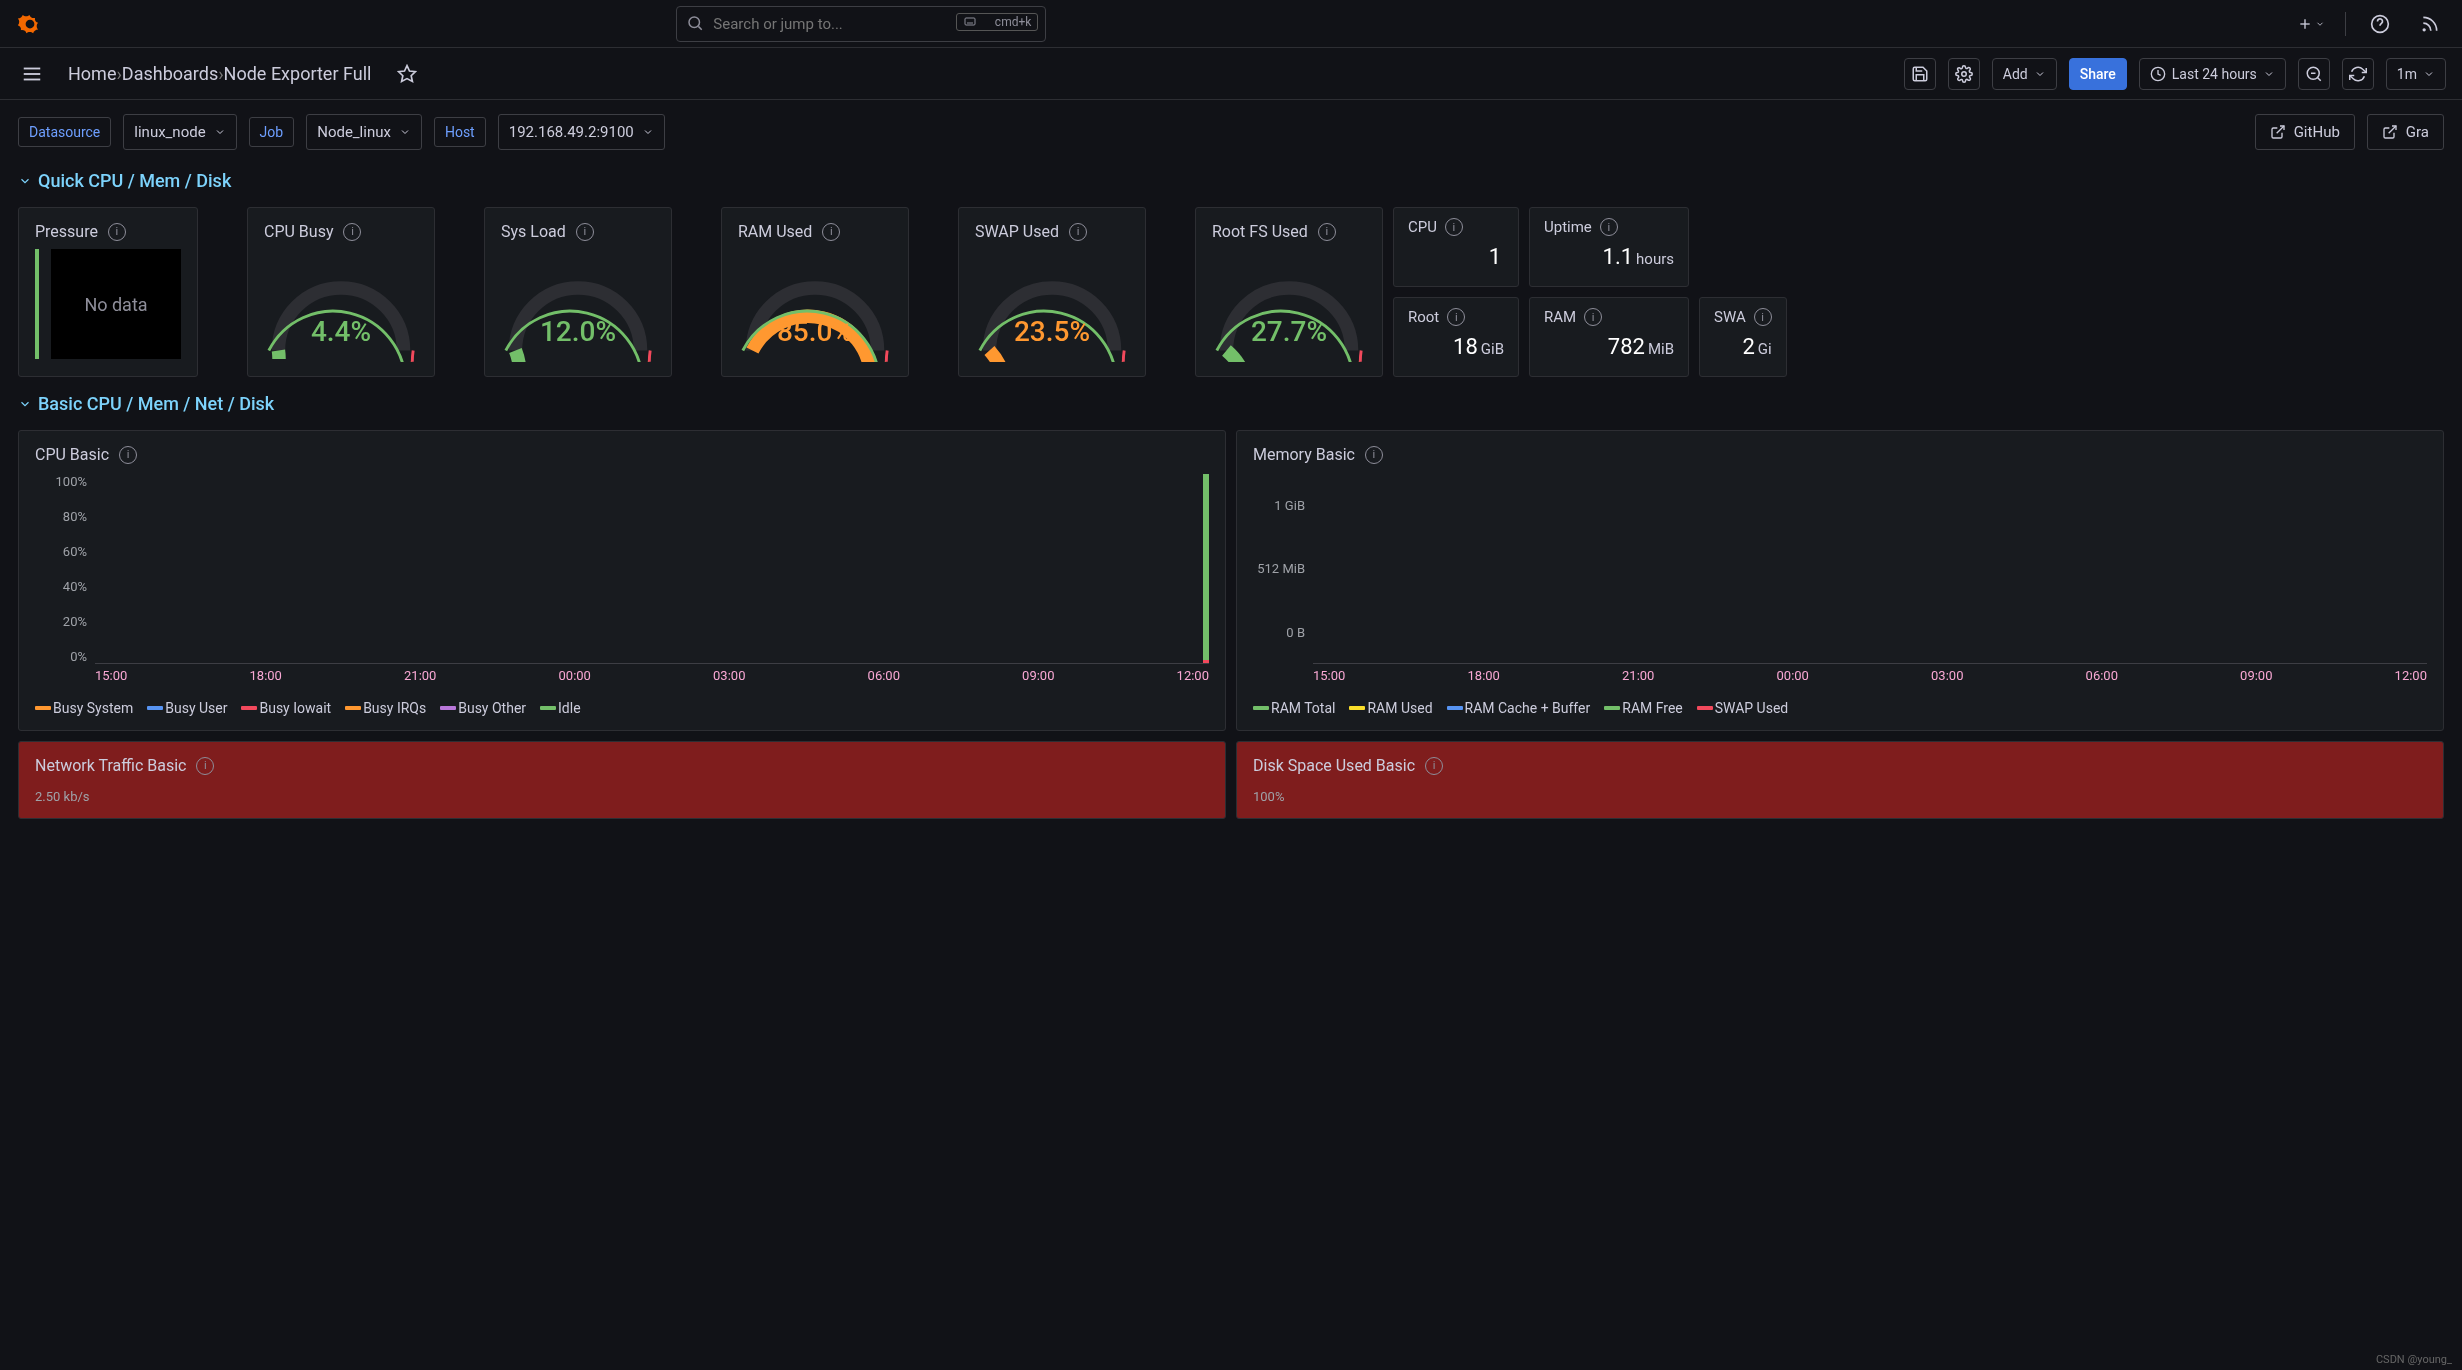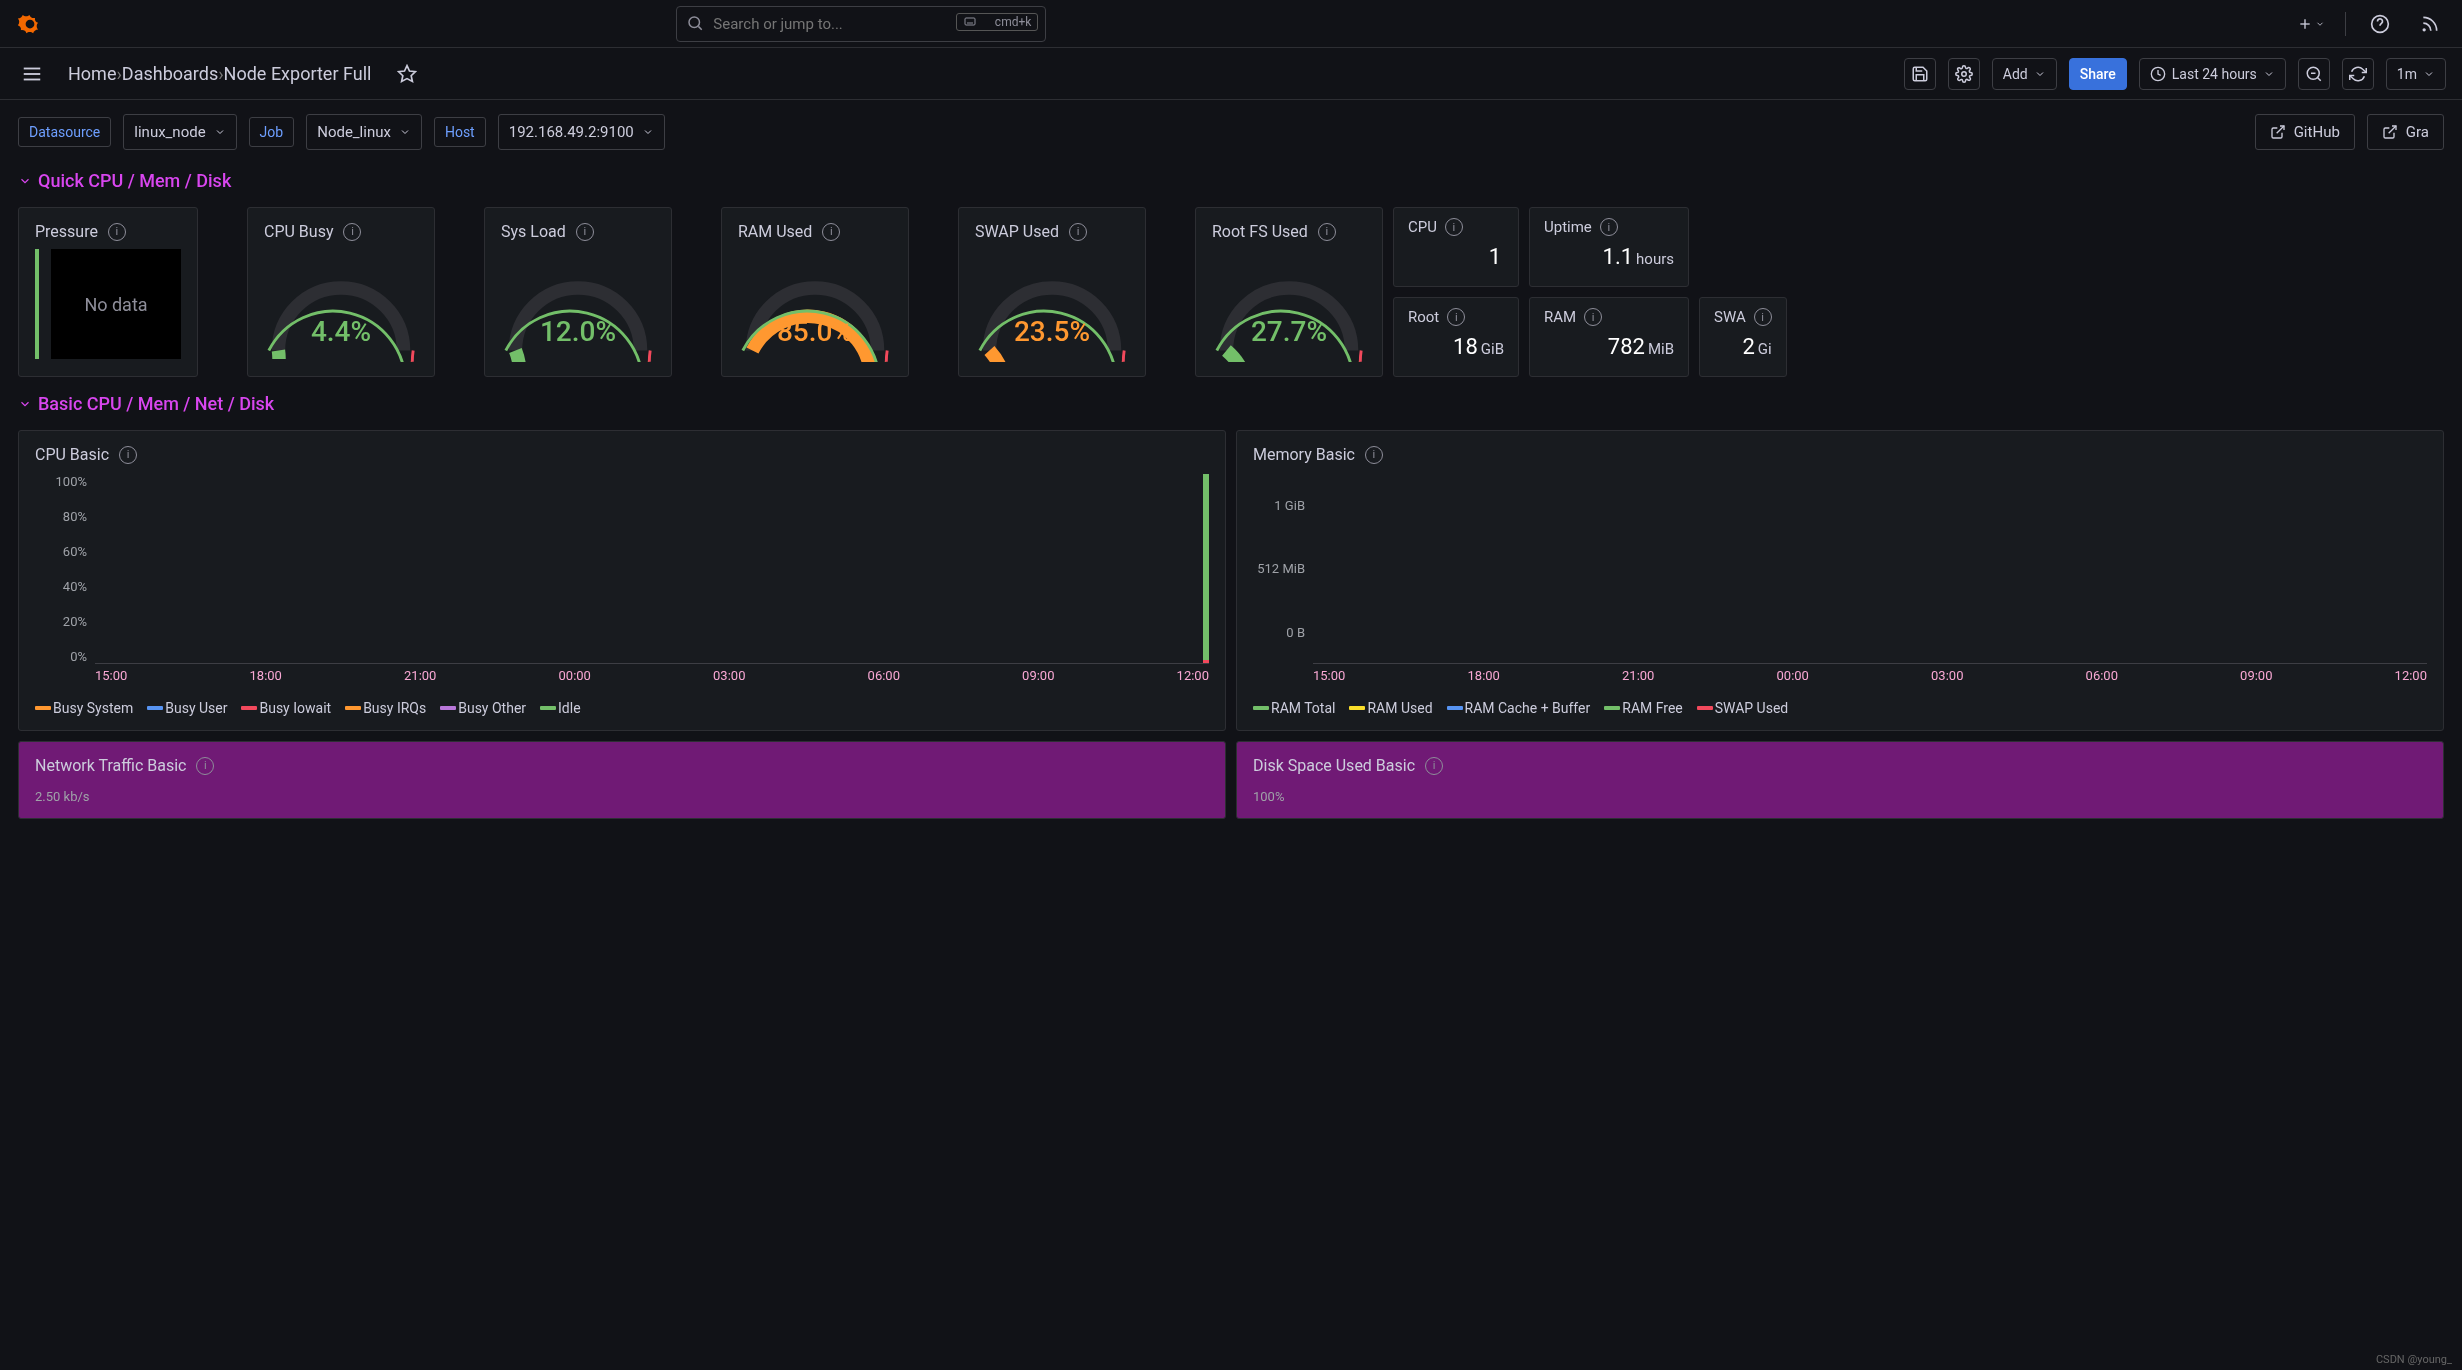--- a/index.html
+++ b/index.html
@@ -26,21 +26,21 @@
 .nav-btn { height:32px; padding:0 10px; display:flex; align-items:center; gap:6px; border:1px solid #3d3e44; border-radius:4px; cursor:pointer; font-size:14px; color:#ccccdc; }
 .nav-btn.primary { background:#3871dc; border-color:#3871dc; color:#fff; font-weight:500; }
 .nav-icon-only { width:32px; padding:0; justify-content:center; }
 
 .controls { display:flex; align-items:center; gap:12px; padding:14px 18px; }
 .label-chip { color:#6e9fff; font-size:14px; padding:6px 10px; border:1px solid #3d3e44; border-radius:3px; }
 .dropdown { height:36px; padding:0 10px; display:flex; align-items:center; gap:8px; border:1px solid #3d3e44; border-radius:3px; cursor:pointer; font-size:15px; color:#ccccdc; }
 .controls-spacer { flex:1; }
 .link-btn { height:36px; padding:0 14px; display:flex; align-items:center; gap:8px; border:1px solid #3d3e44; border-radius:3px; cursor:pointer; font-size:15px; }
 
-.row-header { display:flex; align-items:center; gap:6px; padding:6px 18px; font-size:18px; font-weight:500; cursor:pointer; color:#d946ef; }
+.row-header { display:flex; align-items:center; gap:6px; padding:6px 18px; font-size:18px; font-weight:500; cursor:pointer; color:#7dd3fc; }
 .row-header .chev { transform:rotate(0deg); }
 
 .panels { display:flex; gap:10px; padding:10px 18px; overflow:hidden; }
 .panel { background:#181b1f; border:1px solid #2d2e33; border-radius:3px; padding:14px 16px; min-width:0; }
 .panel-title { font-size:16px; color:#ccccdc; display:flex; align-items:center; gap:10px; margin-bottom:8px; }
 .info-icon { width:18px; height:18px; border:1.5px solid #8e8e9a; border-radius:50%; display:inline-flex; align-items:center; justify-content:center; font-size:11px; color:#8e8e9a; }
 
 .gauge-row .panel { flex:0 0 188px; height:170px; position:relative; }
 .gauge-row .panel.pressure { flex:0 0 180px; }
 .gauge-row .panel.gauge { display:flex; flex-direction:column;margin-left:39px; }
@@ -65,21 +65,21 @@
 .y-axis { position:absolute; left:0; top:0; bottom:30px; width:60px; display:flex; flex-direction:column; justify-content:space-between; text-align:right; font-size:13px; color:#9fa2a8; padding-right:8px; }
 .plot { position:absolute; left:60px; right:0; top:0; bottom:30px; border-bottom:1px solid #3d3e44; }
 .x-axis { position:absolute; left:60px; right:0; bottom:0; height:26px; display:flex; justify-content:space-between; font-size:13px; color:#f9a8d4; }
 .legend { display:flex; flex-wrap:wrap; gap:14px; margin-top:6px; font-size:14px; }
 .legend-item { display:flex; align-items:center; gap:2px; }
 .swatch { width:16px; height:4px; border-radius:1px; }
 .green-bar { position:absolute; right:0; top:0; bottom:0; width:6px; background:#73bf69; }
 .green-bar:after { content:""; position:absolute; bottom:0; left:0; right:0; height:3px; background:#f2495c; }
 
 .bottom-panels { display:flex; gap:10px; padding:0 18px 10px; }
-.bottom-panel { flex:1; background:#701a75; border:1px solid #2d2e33; border-radius:3px; padding:14px 16px; }
+.bottom-panel { flex:1; background:#7f1d1d; border:1px solid #2d2e33; border-radius:3px; padding:14px 16px; }
 .watermark { position:fixed; bottom:4px; right:10px; font-size:11px; color:#666; }
 svg { display:block; }
 </style>
 </head>
 <body>
 
 <div class="topbar">
   <div class="logo">
     <svg viewBox="0 0 32 32">
         <path fill="#f46800" d="M16 2c1 4 5 6 9 5-1 4 2 7 5 8-3 3-3 8 0 11-4 0-7 3-8 6-3-3-8-3-11 0-1-4-5-6-9-5 1-4-2-7-5-8 3-3 3-8 0-11 4 0 7-3 8-6 3 3 8 3 11 0z" transform="scale(0.7) translate(6,6)"></path>

